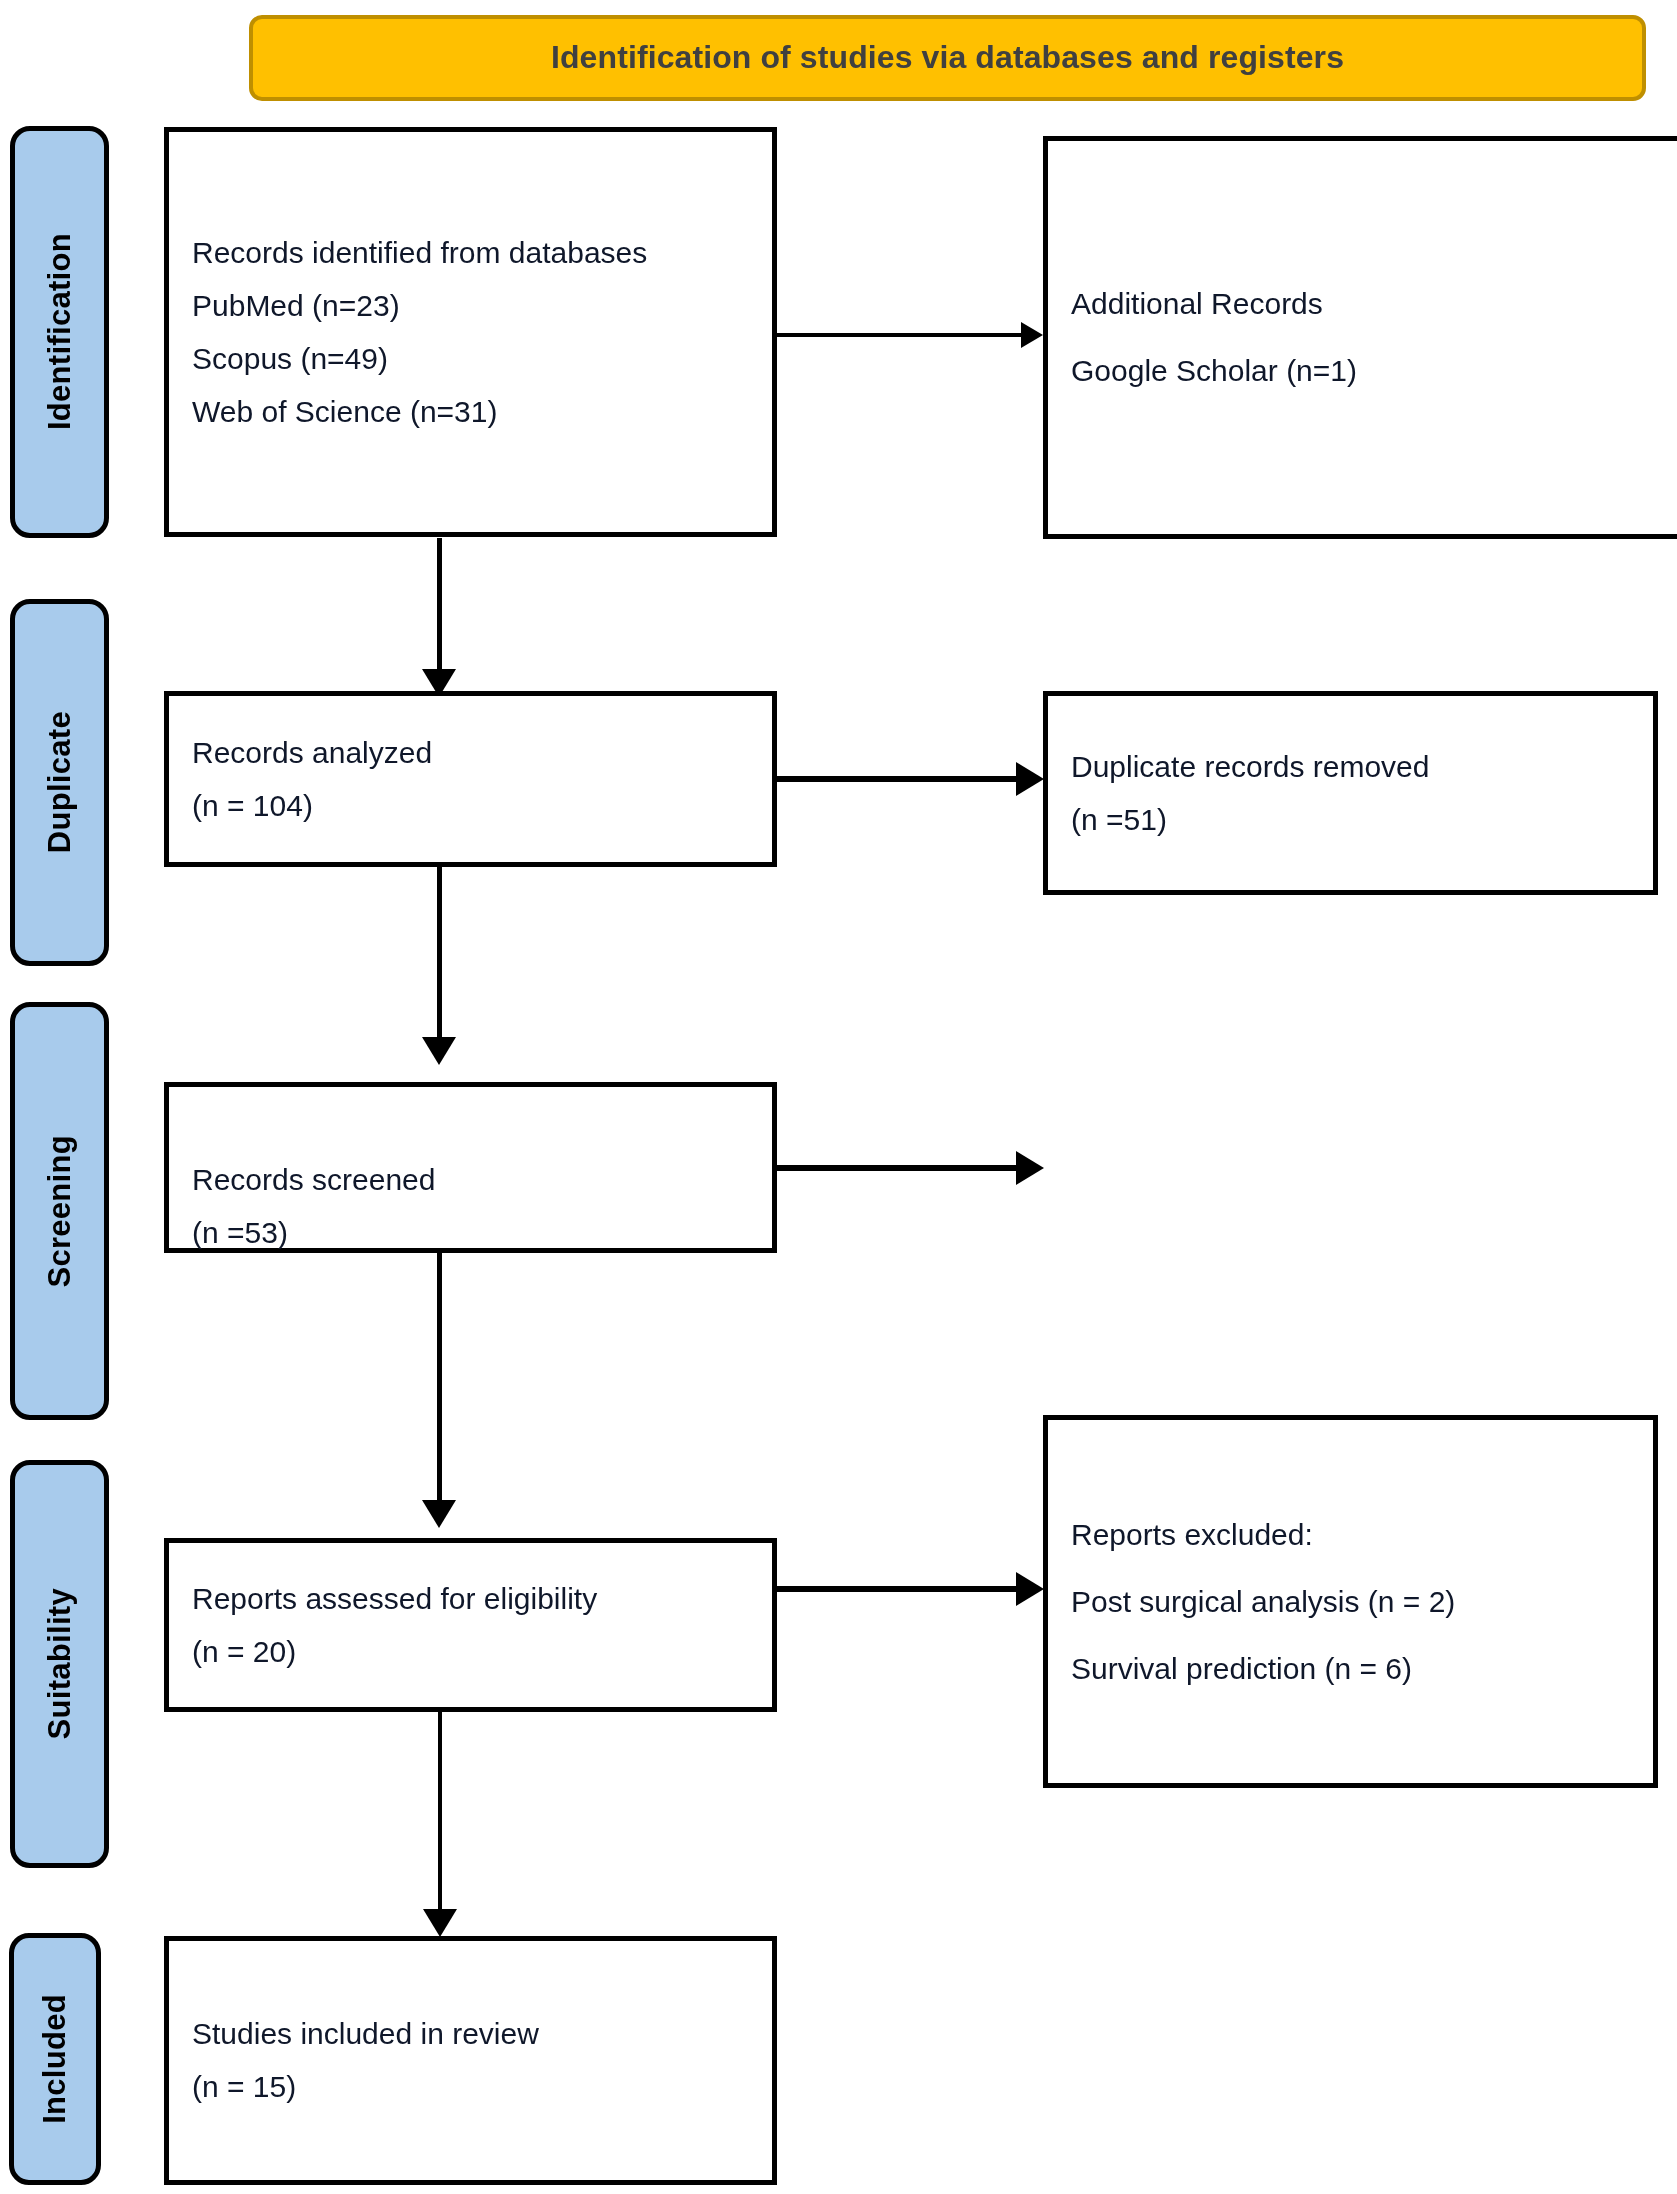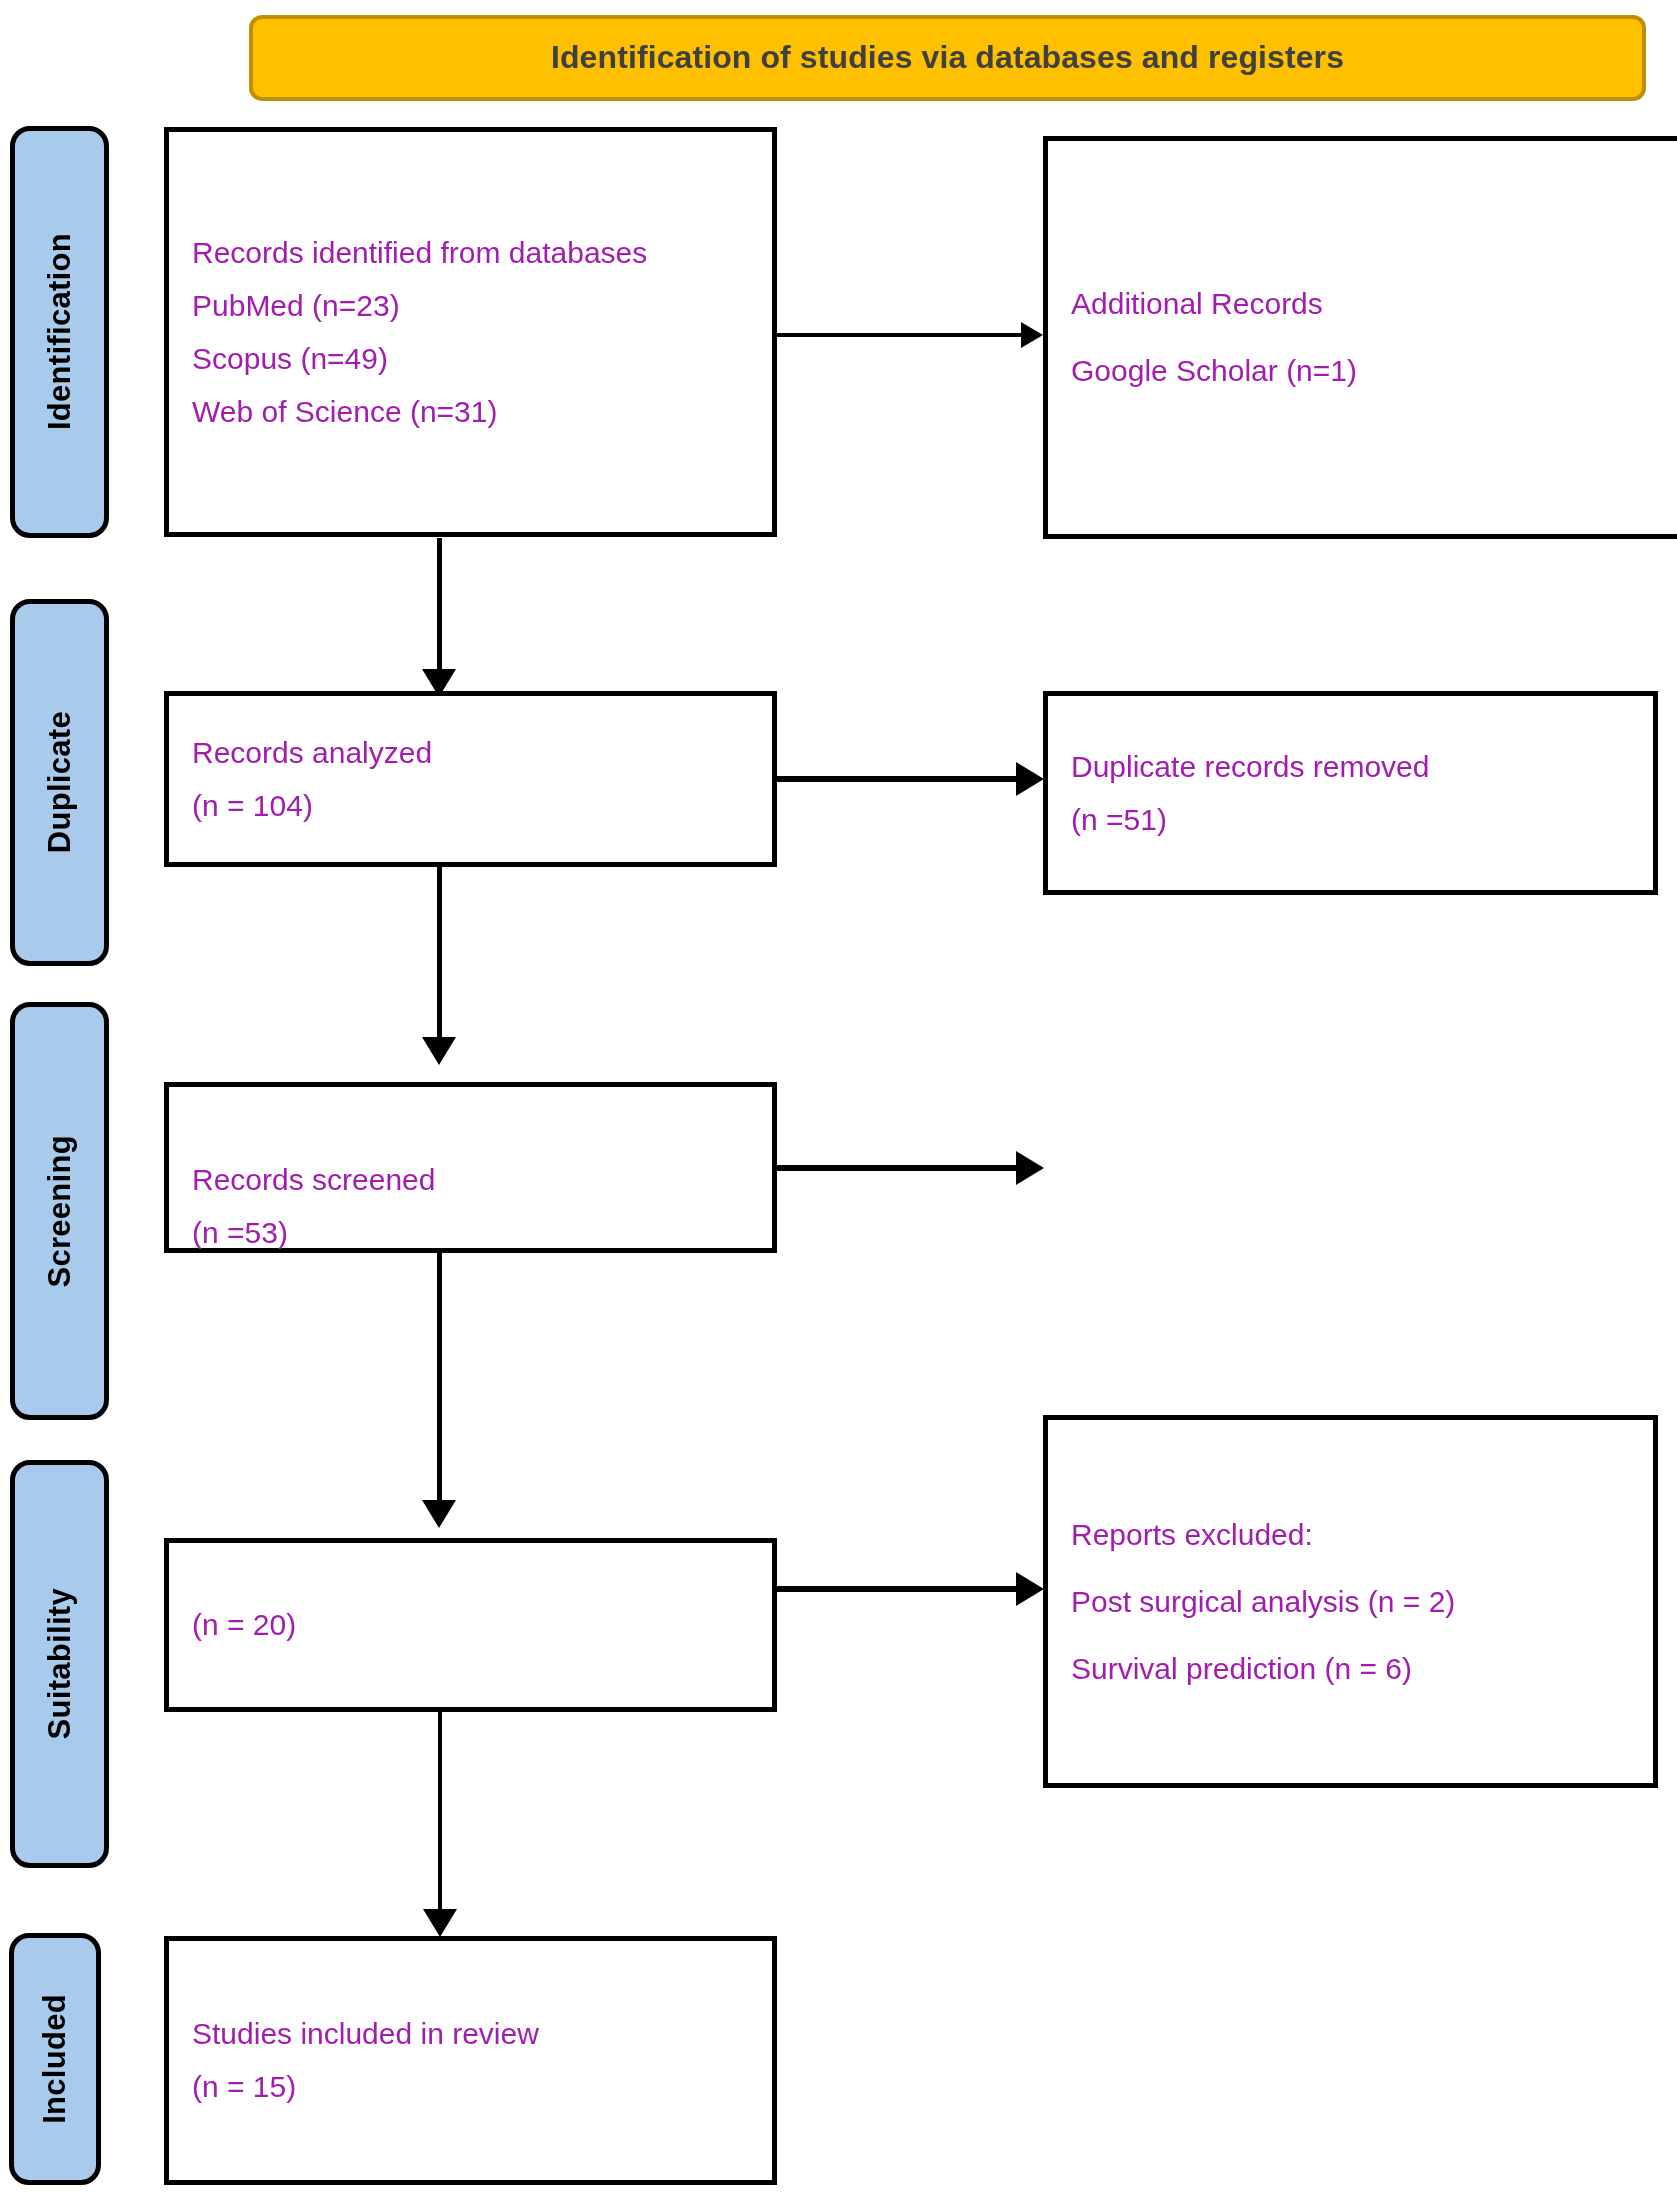--- a/index.html
+++ b/index.html
@@ -70,21 +70,21 @@
     box-sizing: border-box;
     display: flex;
     flex-direction: column;
     justify-content: center;
   }
   .box-lines {
     padding: 0 23px;
   }
   .box-line {
     font-size: 30px;
-    color: #a21caf;
+    color: #0f172a;
     line-height: 1.0;
     white-space: nowrap;
   }
   .box-line + .box-line {
     margin-top: 23px;
   }
   .box.tight .box-line + .box-line {
     margin-top: 20px;
   }
   .box.loose .box-line + .box-line {
@@ -208,20 +208,21 @@
 
 
   <div class="conn-h" style="left:777px; top:1165px; width:247px;"></div>
   <div class="arrow-right" style="left:1016px; top:1151px;"></div>
 
   <div class="conn-v" style="left:437px; top:1253px; height:252px;"></div>
   <div class="arrow-down" style="left:422px; top:1500px;"></div>
 
   <div class="box" style="left:164px; top:1538px; width:613px; height:174px;">
     <div class="box-lines">
+      <div class="box-line">Reports assessed for eligibility</div>
       <div class="box-line">(n = 20)</div>
     </div>
   </div>
 
   <div class="box loose" style="left:1043px; top:1415px; width:615px; height:373px;">
     <div class="box-lines">
       <div class="box-line">Reports excluded:</div>
       <div class="box-line">Post surgical analysis (n = 2)</div>
       <div class="box-line">Survival prediction (n = 6)</div>
     </div>

